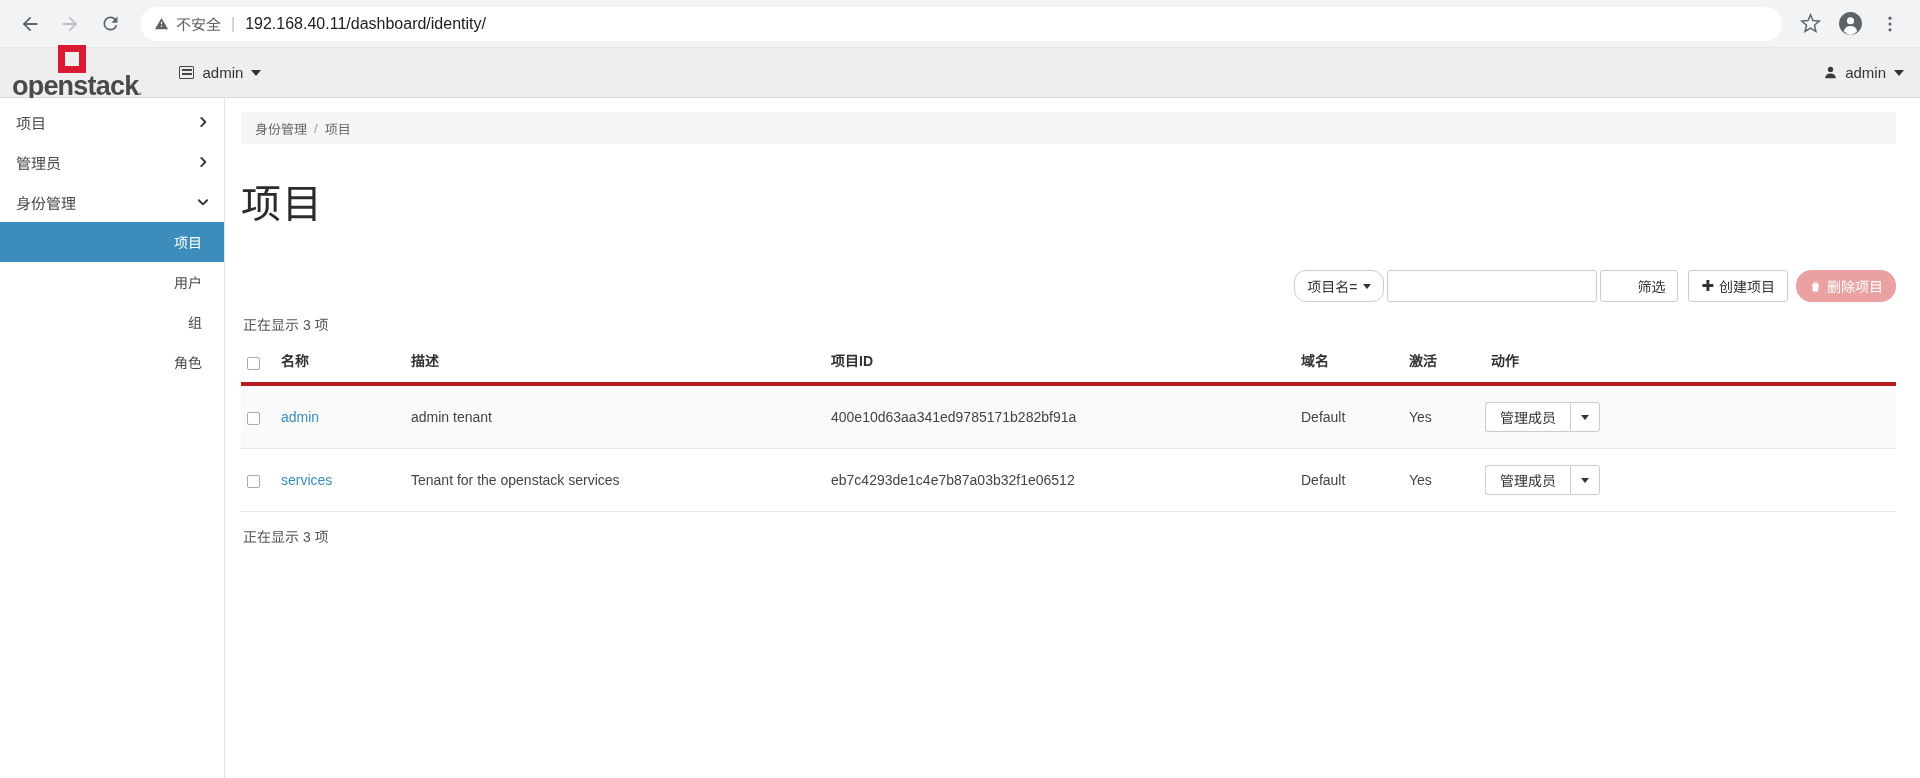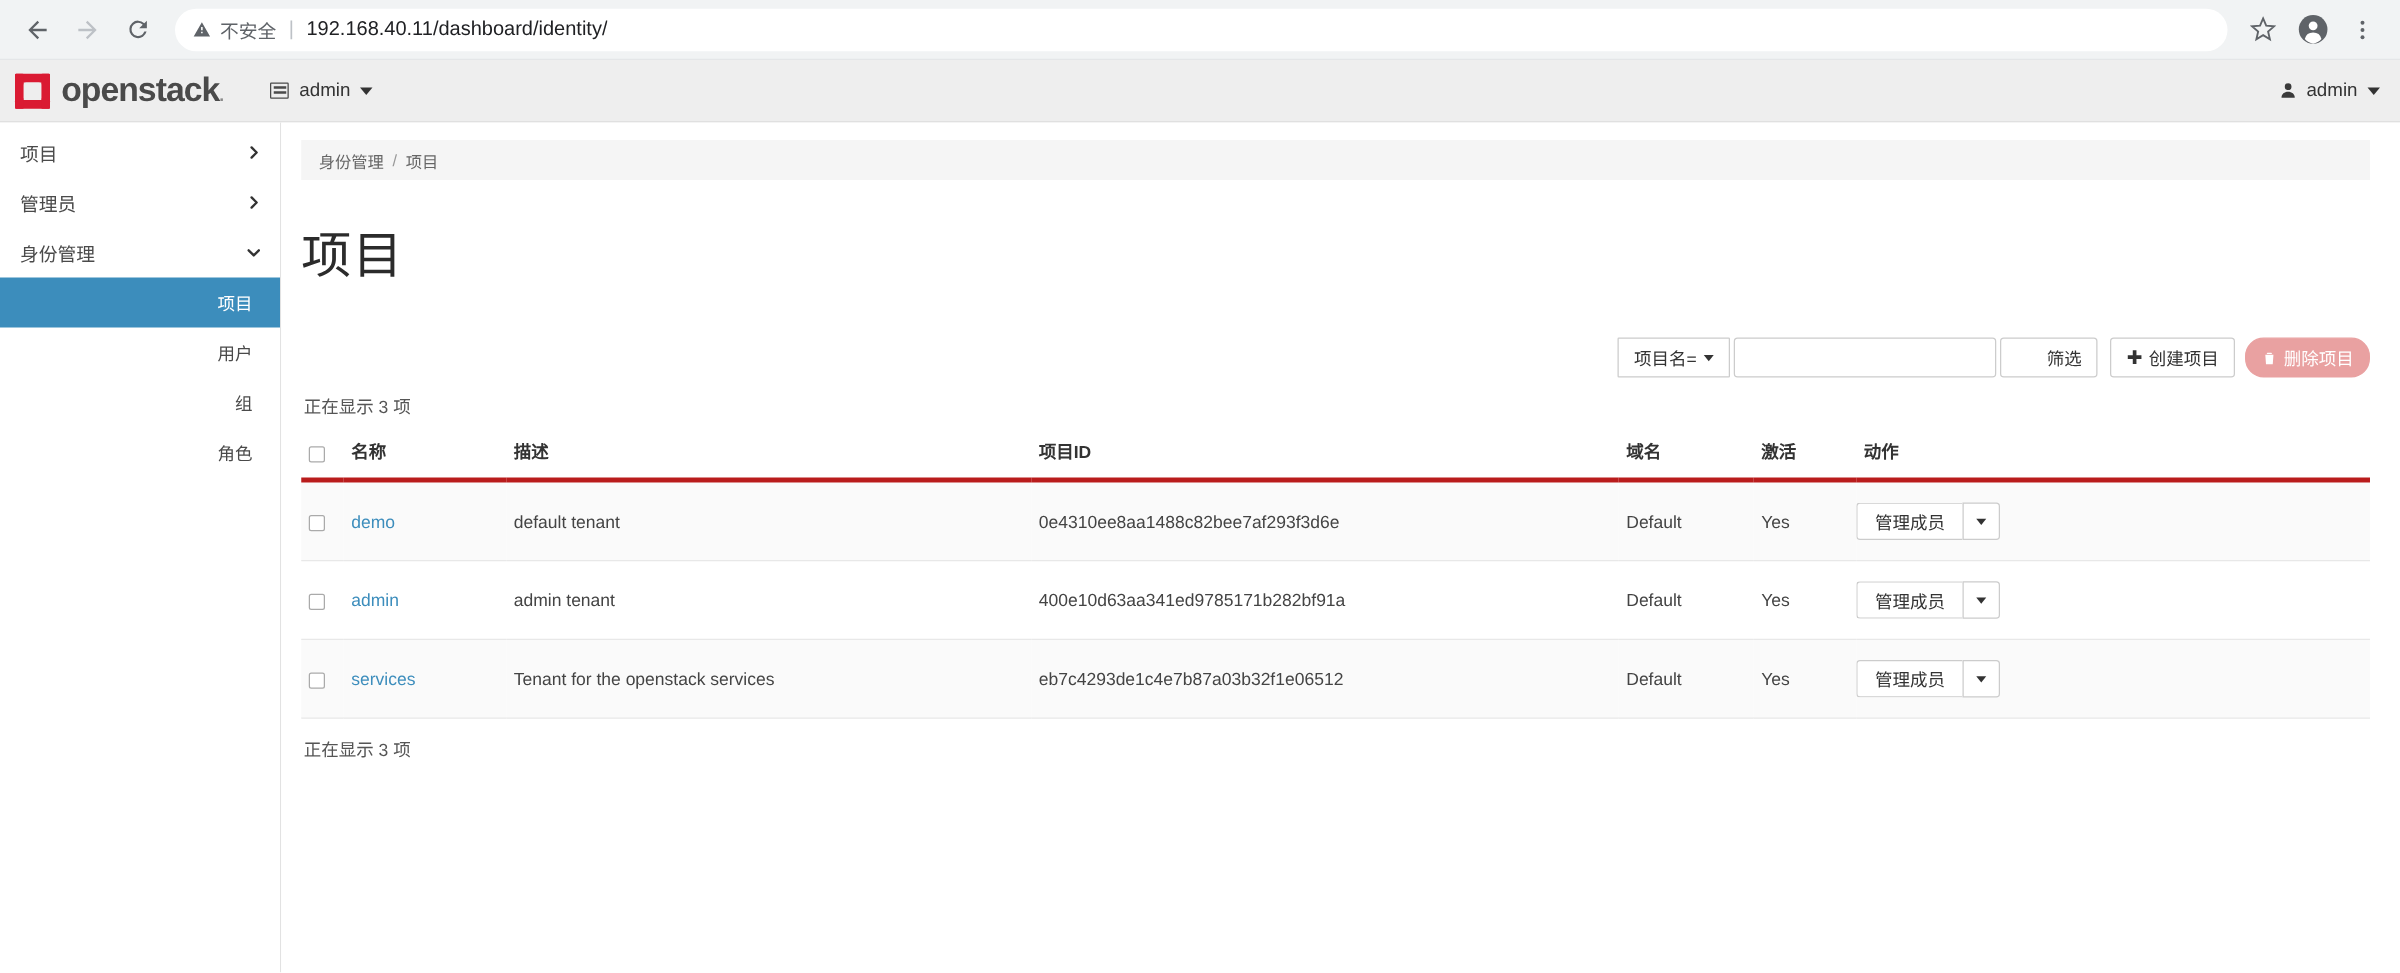--- a/index.html
+++ b/index.html
@@ -68,21 +68,21 @@
 
   
   .os-header {
     height: 50px;
     background: #eeeeee;
     border-bottom: 1px solid #dcdcdc;
     display: flex;
     align-items: center;
     padding: 0 16px 0 12px;
   }
-  .logo-wrap { display: flex; align-items: center; }
+  .logo-wrap { display: flex; align-items: center; flex-direction: column; }
   .logo-mark {
     width: 28px; height: 28px;
     position: relative;
     margin-right: 9px;
   }
   .logo-mark .bar {
     position: absolute; left: 0; width: 28px; height: 7px;
     background: #da1a32; border-radius: 1px;
   }
   .logo-mark .bar.top { top: 0; }
@@ -224,21 +224,21 @@
     color: #333;
     border-radius: 3px;
     padding: 0 12px;
     display: inline-flex;
     align-items: center;
     cursor: pointer;
     white-space: nowrap;
   }
   .filter-group { display: flex; align-items: center; }
   .btn-dropdown {
-    border-radius: 1px;
+    border-radius: 12px;
     margin-right: 3px;
   }
   .filter-input {
     width: 210px;
     height: 32px;
     border: 1px solid #ccc;
     border-radius: 3px;
     background: #fff;
     margin-right: 3px;
     padding: 0 10px;
@@ -538,40 +538,20 @@
           </th>
           <th>名称</th>
           <th>描述</th>
           <th>项目ID</th>
           <th>域名</th>
           <th>激活</th>
           <th>动作</th>
         </tr>
       </thead>
       <tbody>
-        <tr>
-          <td>
-            <span class="chk"></span>
-          </td>
-          <td>
-            <a class="link">demo</a>
-          </td>
-          <td>default tenant</td>
-          <td class="mono-id">0e4310ee8aa1488c82bee7af293f3d6e</td>
-          <td>Default</td>
-          <td>Yes</td>
-          <td class="actions-cell">
-            <span class="split-btn">
-              <span class="main-part">管理成员</span>
-              <span class="caret-part">
-                <span class="mini-caret" style="margin-left:0"></span>
-              </span>
-            </span>
-          </td>
-        </tr>
 
         <tr>
           <td>
             <span class="chk"></span>
           </td>
           <td>
             <a class="link">admin</a>
           </td>
           <td>admin tenant</td>
           <td class="mono-id">400e10d63aa341ed9785171b282bf91a</td>

